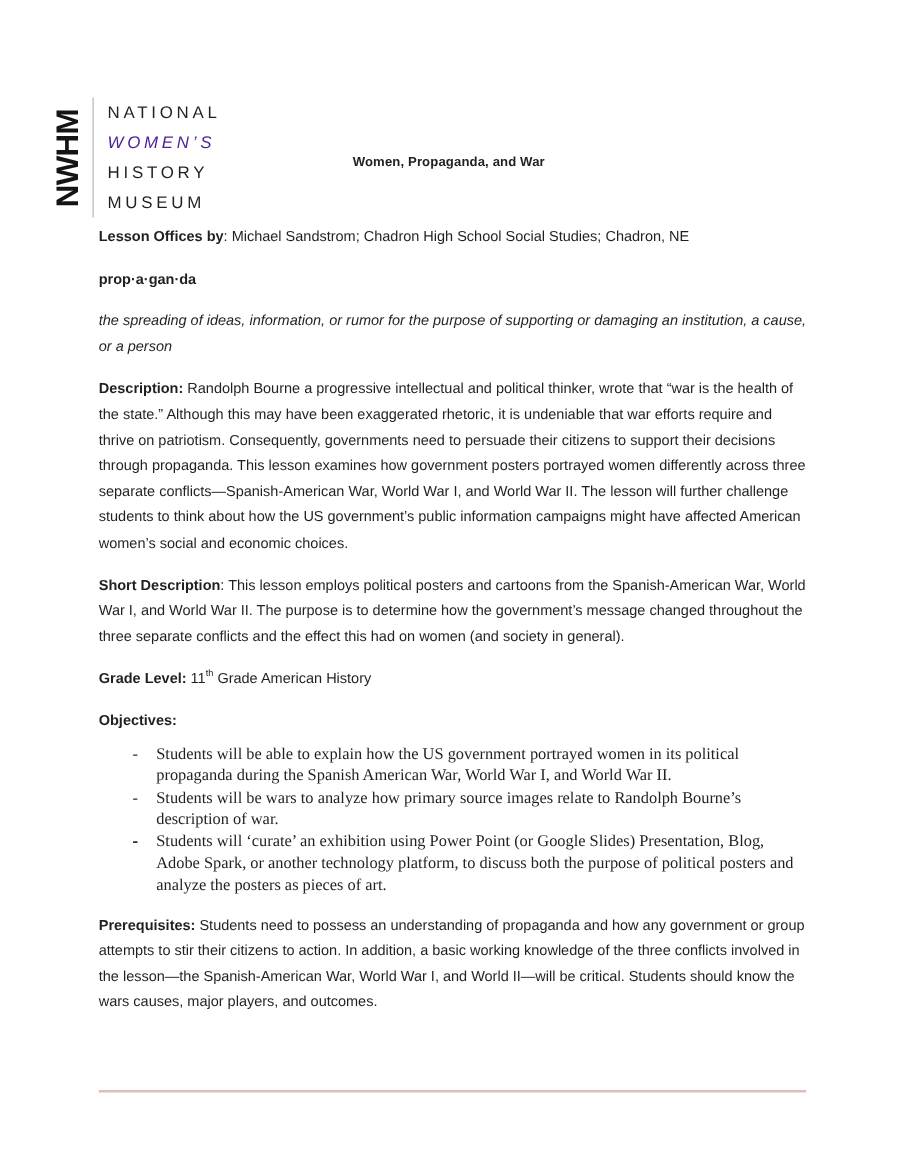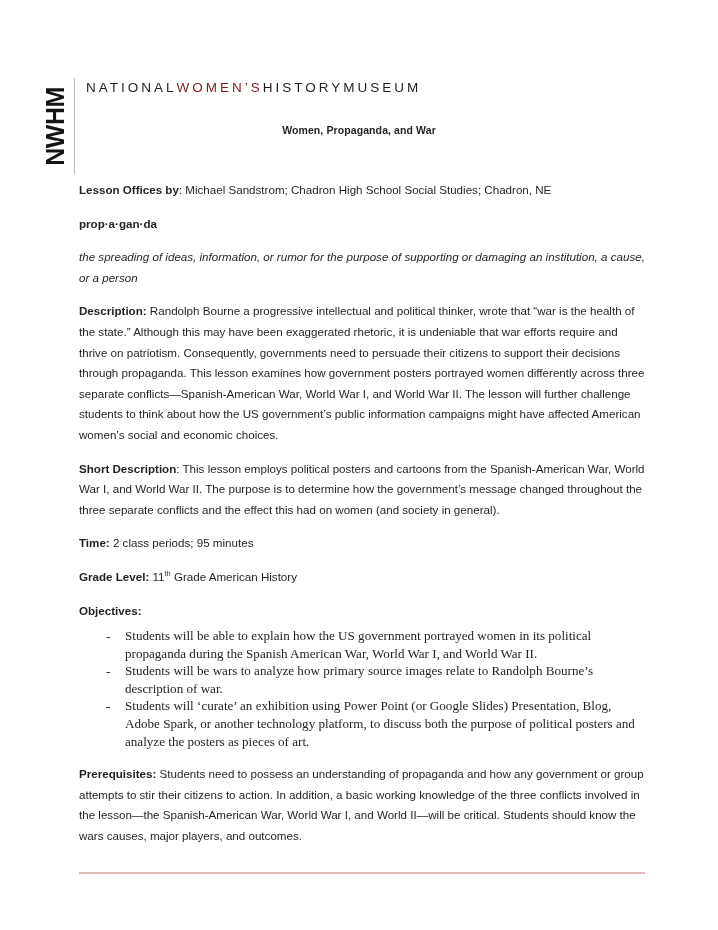--- a/index.html
+++ b/index.html
@@ -56,34 +56,35 @@
     color: #141414;
     line-height: 1;
   }
   .logo-rule {
     width: 1px;
     background: #b8b8b8;
     margin: 2px 11px 2px 4px;
   }
   .logo-words {
     display: flex;
-    flex-direction: row;
+    flex-direction: column;
     justify-content: center;
     gap: 0px;
   }
   .logo-words div {
     font-family: "Liberation Sans", sans-serif;
     font-size: 13.5px;
     letter-spacing: 3.0px;
     line-height: 24px;
     color: #231f20;
     white-space: nowrap;
   }
   .logo-words div.accent {
-    color: #7f1d1d;
+    color: #4c1d95;
+    font-style: italic;
   }
 
   .doc-title {
     position: absolute;
     left: 0;
     top: 124px;
     width: 718px;
     text-align: center;
     font-size: 10.5px;
     font-weight: bold;
@@ -191,21 +192,20 @@
     <p class="para"><b>Lesson Offices by</b><span>: Michael Sandstrom; Chadron High School Social Studies; Chadron, NE</span></p>
 
     <p class="para"><b>prop·a·gan·da</b></p>
 
     <p class="para italic">the spreading of ideas, information, or rumor for the purpose of supporting or damaging an institution, a cause, or a person</p>
 
     <p class="para"><b>Description:</b><span> Randolph Bourne a progressive intellectual and political thinker, wrote that “war is the health of the state.” Although this may have been exaggerated rhetoric, it is undeniable that war efforts require and thrive on patriotism. Consequently, governments need to persuade their citizens to support their decisions through propaganda. This lesson examines how government posters portrayed women differently across three separate conflicts—Spanish-American War, World War I, and World War II. The lesson will further challenge students to think about how the US government’s public information campaigns might have affected American women’s social and economic choices.</span></p>
 
     <p class="para"><b>Short Description</b><span>: This lesson employs political posters and cartoons from the Spanish-American War, World War I, and World War II. The purpose is to determine how the government’s message changed throughout the three separate conflicts and the effect this had on women (and society in general).</span></p>
 
-    <p class="para"><b>Time:</b><span> 2 class periods; 95 minutes</span></p>
 
     <p class="para"><b>Grade Level:</b><span> 11</span><sup>th</sup><span> Grade American History</span></p>
 
     <p class="heading-only">Objectives:</p>
 
     <ul class="objectives">
       <li><span class="dash">-</span><span>Students will be able to explain how the US government portrayed women in its political propaganda during the Spanish American War, World War I, and World War II.</span></li>
       <li><span class="dash">-</span><span>Students will be wars to analyze how primary source images relate to Randolph Bourne’s description of war.</span></li>
       <li><span class="dash">-</span></li>
       <li><span class="dash">-</span><span>Students will ‘curate’ an exhibition using Power Point (or Google Slides) Presentation, Blog, Adobe Spark, or another technology platform, to discuss both the purpose of political posters and analyze the posters as pieces of art.</span></li>

